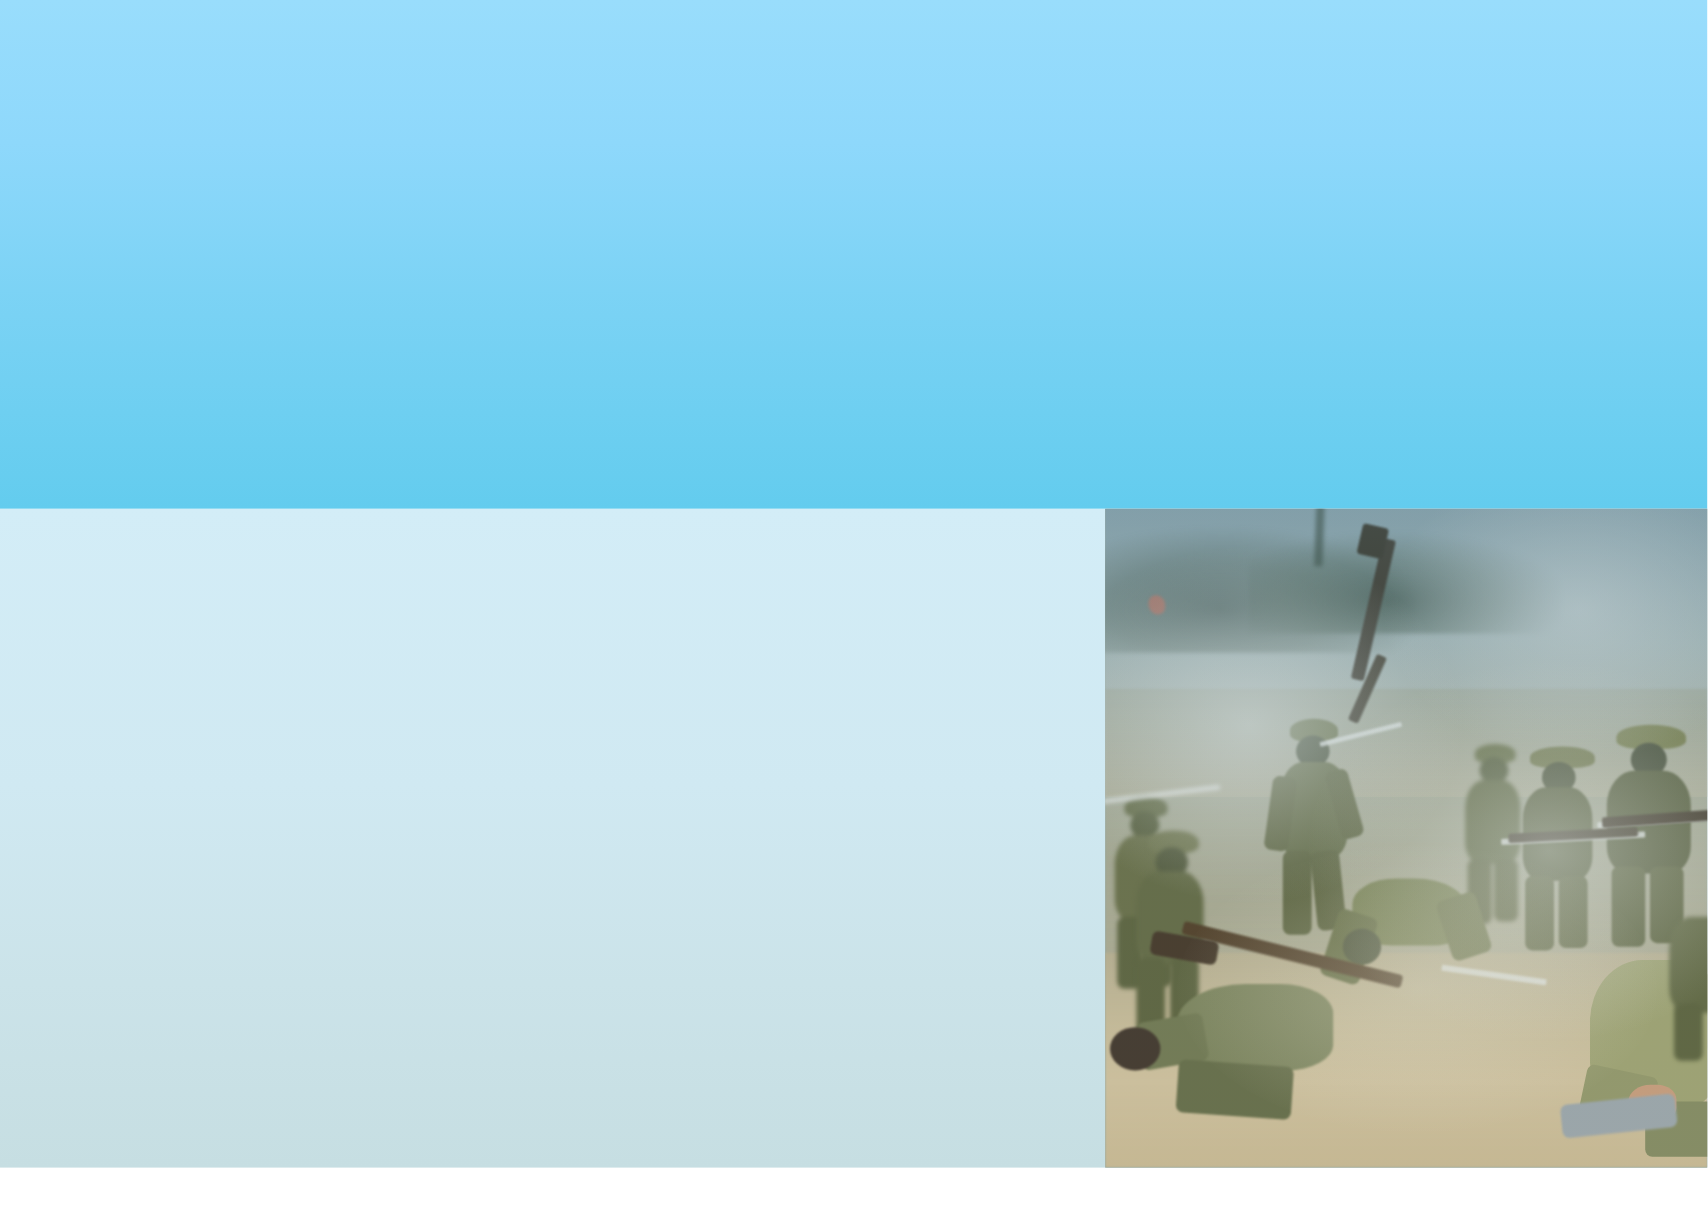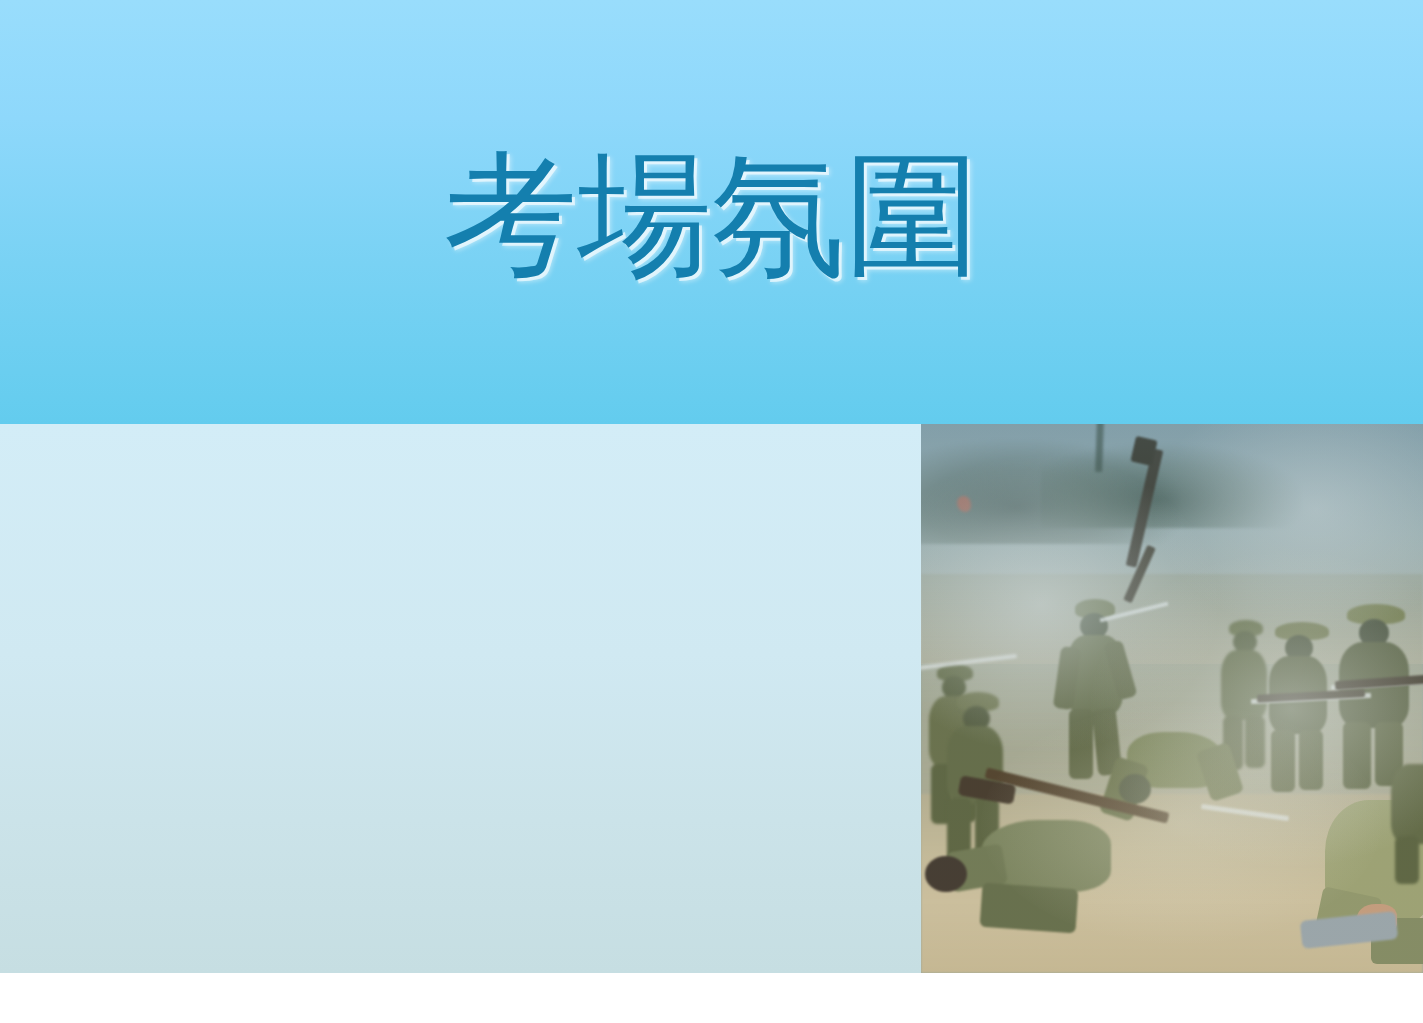--- a/index.html
+++ b/index.html
@@ -219,21 +219,20 @@
   }
 </style>
 </head>
 <body>
 
 <div id="slide">
 
   <div id="title-band"></div>
 
   <div id="title-block">
-    <div class="title-line">考場氛圍</div>
   </div>
 
   <div id="content-panel">
     <div id="content-body"></div>
   </div>
 
   <div id="picture-frame">
     <div class="photo-canvas">
 
       <div class="ly lyr-sky"></div>

